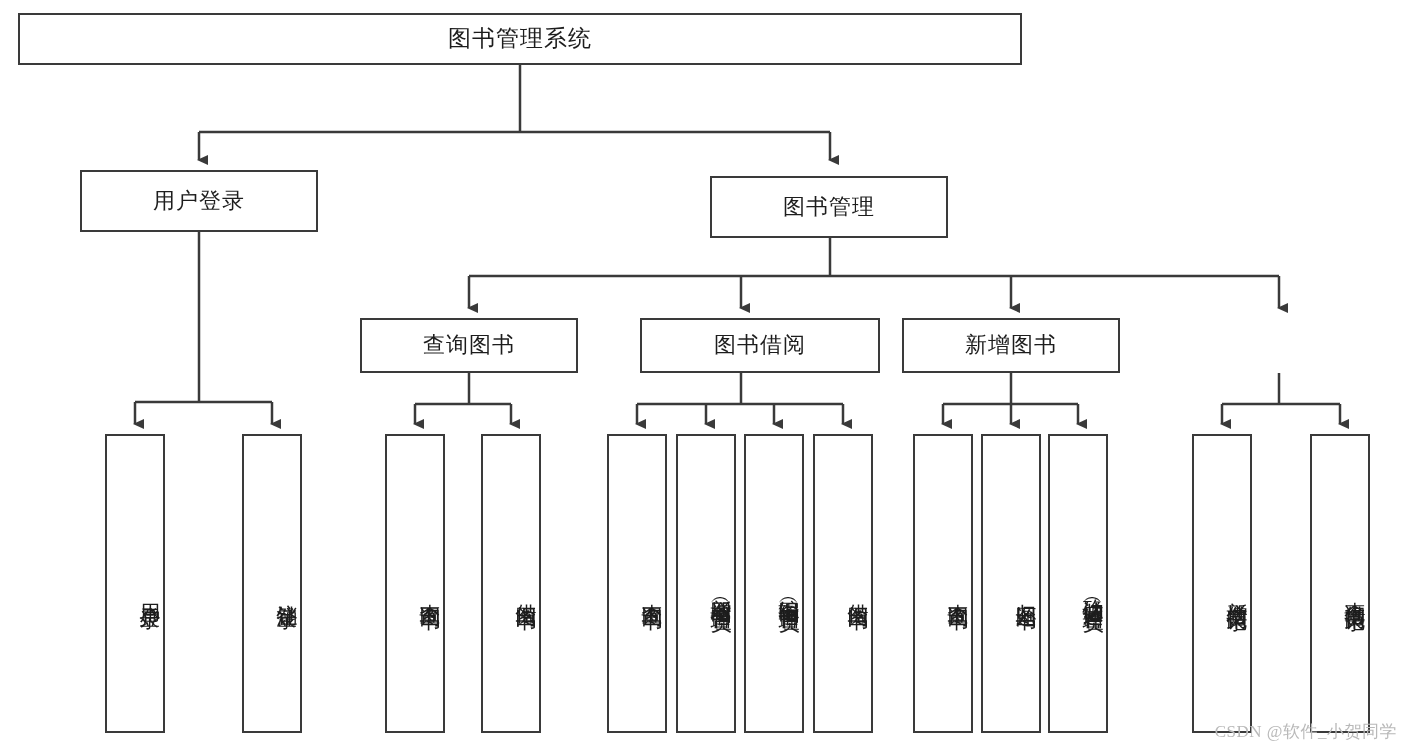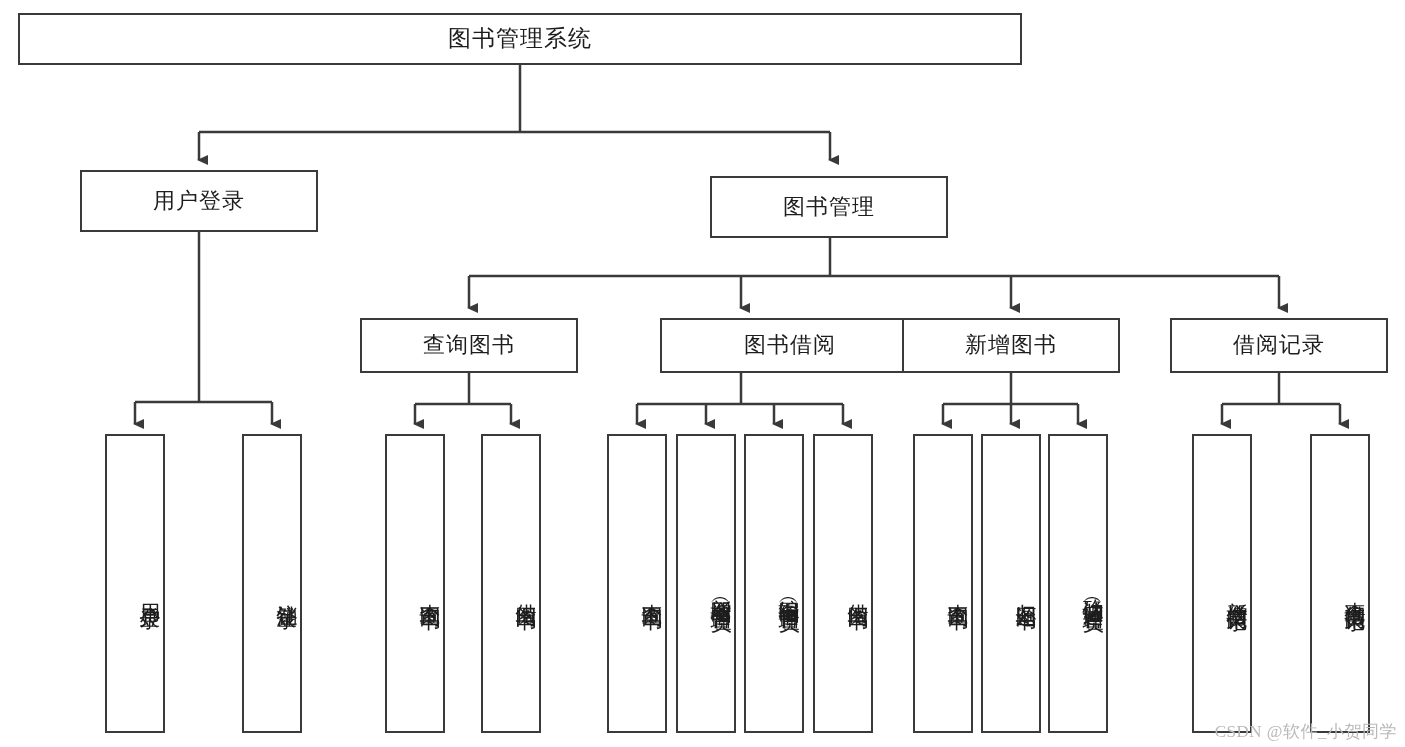--- a/index.html
+++ b/index.html
@@ -132,28 +132,25 @@
   <div class="node h" style="left:80px; top:170px; width:238px; height:62px;">
     <span>用户登录</span>
   </div>
   <div class="node h" style="left:710px; top:176px; width:238px; height:62px;">
     <span>图书管理</span>
   </div>
 
   <div class="node h" style="left:360px; top:318px; width:218px; height:55px;">
     <span>查询图书</span>
   </div>
-  <div class="node h" style="left:660px; top:318px; width:260px; height:55px;">
+  <div class="node h" style="left:640px; top:318px; width:240px; height:55px;">
     <span>图书借阅</span>
   </div>
   <div class="node h" style="left:902px; top:318px; width:218px; height:55px;">
     <span>新增图书</span>
-  </div>
-  <div class="node h" style="left:1170px; top:318px; width:218px; height:55px;">
-    <span>借阅记录</span>
   </div>
 
   <div class="node v" style="left:105px; top:434px; width:60px; height:299px;">
     <span class="vlabel">用户登录</span>
   </div>
   <div class="node v" style="left:242px; top:434px; width:60px; height:299px;">
     <span class="vlabel">注销登录</span>
   </div>
 
   <div class="node v" style="left:385px; top:434px; width:60px; height:299px;">

